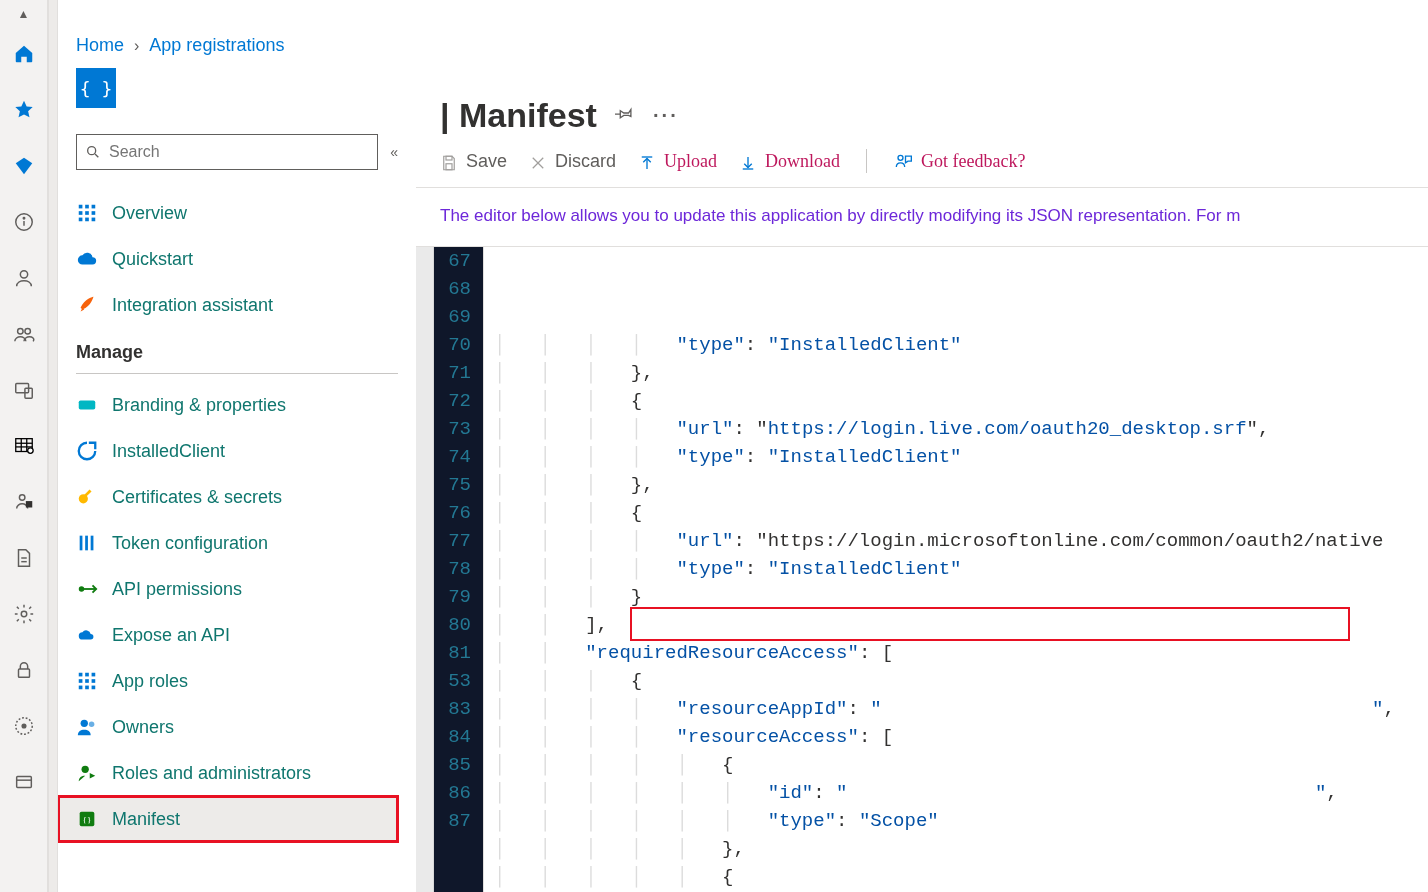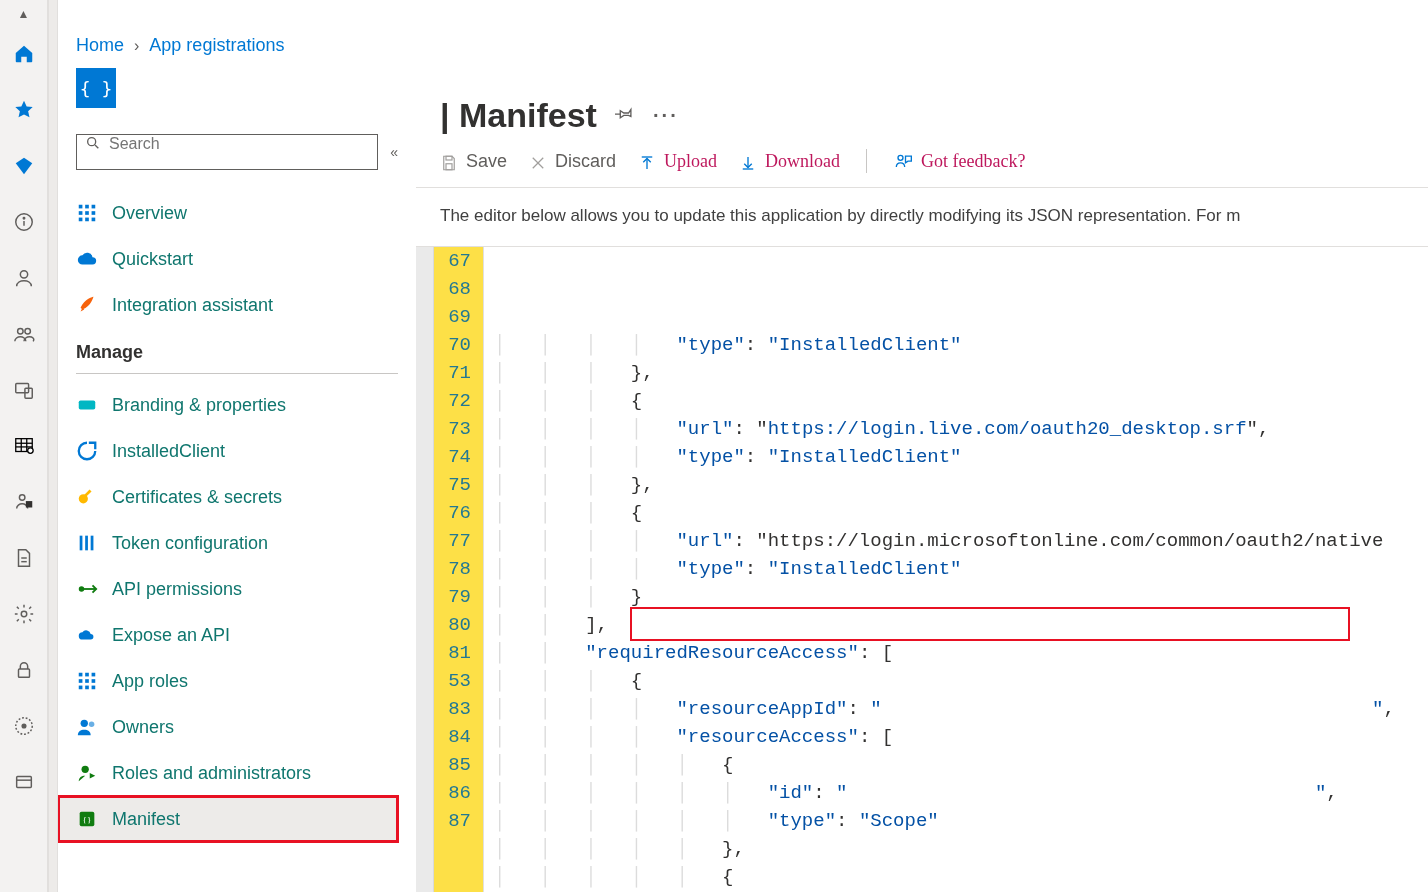--- a/index.html
+++ b/index.html
@@ -68,21 +68,21 @@
     display:flex; align-items:center; justify-content:center;
     color: white; font-family: Consolas, monospace; font-size:18px;
     margin-bottom: 26px;
   }
   .search-row { display:flex; align-items:center; gap:12px; margin-bottom: 20px; }
   .search {
     flex:1;
     border:1px solid #605e5c;
     height: 36px;
     display:flex;
-    align-items:flex-start;
+    align-items:center;
     padding: 0 8px;
     gap:8px;
     color:#605e5c;
   }
   .search input { border:none; outline:none; font-size:16px; flex:1; background:transparent; }
   .collapse-chev { color:#605e5c; cursor:pointer; font-size:14px; }
 
   .nav-item {
     display:flex;
     align-items:center;
@@ -133,37 +133,37 @@
     color:#605e5c;
     font-size:18px;
   }
   .toolbar .tb-item { display:inline-flex; align-items:flex-end; gap:8px; cursor:pointer; }
   .toolbar .tb-item.enabled { color:#be185d;font-family:Liberation Serif, serif; }
   .toolbar .sep { width:1px; height:24px; background:#c8c6c4; margin: 0 4px; }
 
   .description {
     padding: 18px 0 20px 24px;
     font-size:17px;
-    color:#404040;
+    color:#6d28d9;
     white-space:nowrap;
   }
 
   
   .editor {
     display:flex;
     border-top:1px solid #e1dfdd;
     font-family: Consolas, "Courier New", monospace;
     font-size: 19px;
     line-height: 28px;
     overflow:hidden;
     flex:1;
   }
   .fold { width:18px; background:#eaeaea; border-right:1px solid #d9d9d9; }
   .gutter {
-    background:#fde047;
+    background:#0f172a;
     color:#237893;
     padding: 0 12px;
     text-align:right;
     border-right:1px solid #e1dfdd;
     user-select:none;
     min-width: 50px;
   }
   .code {
     flex:1;
     padding-left: 10px;

